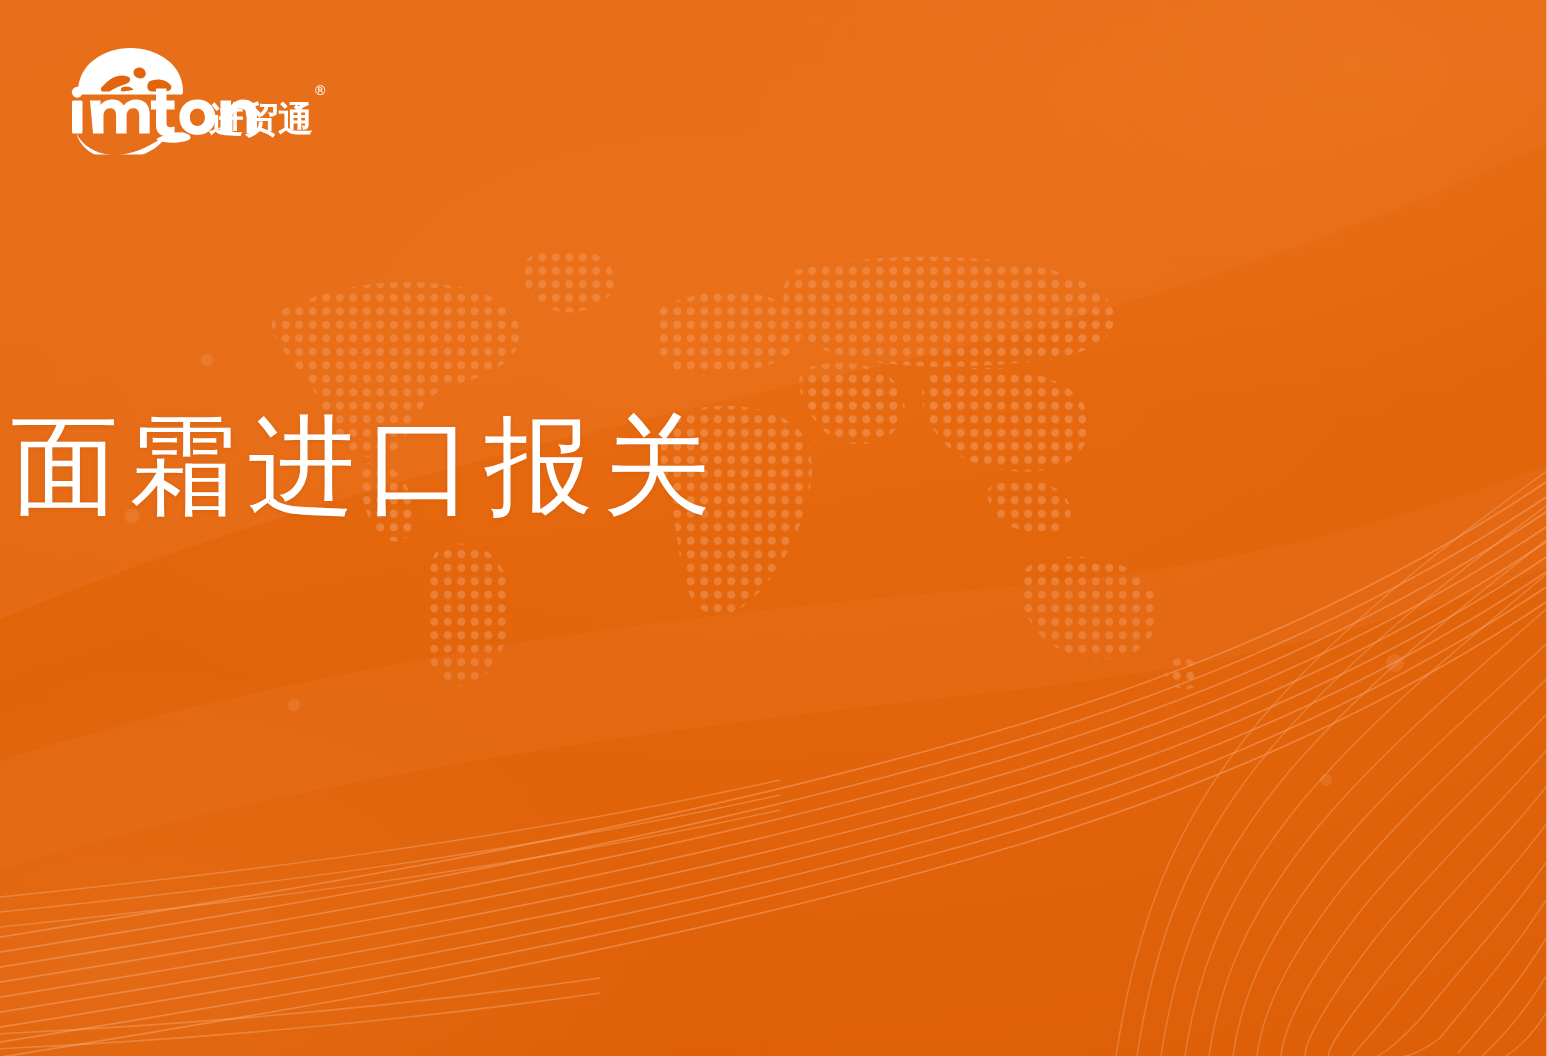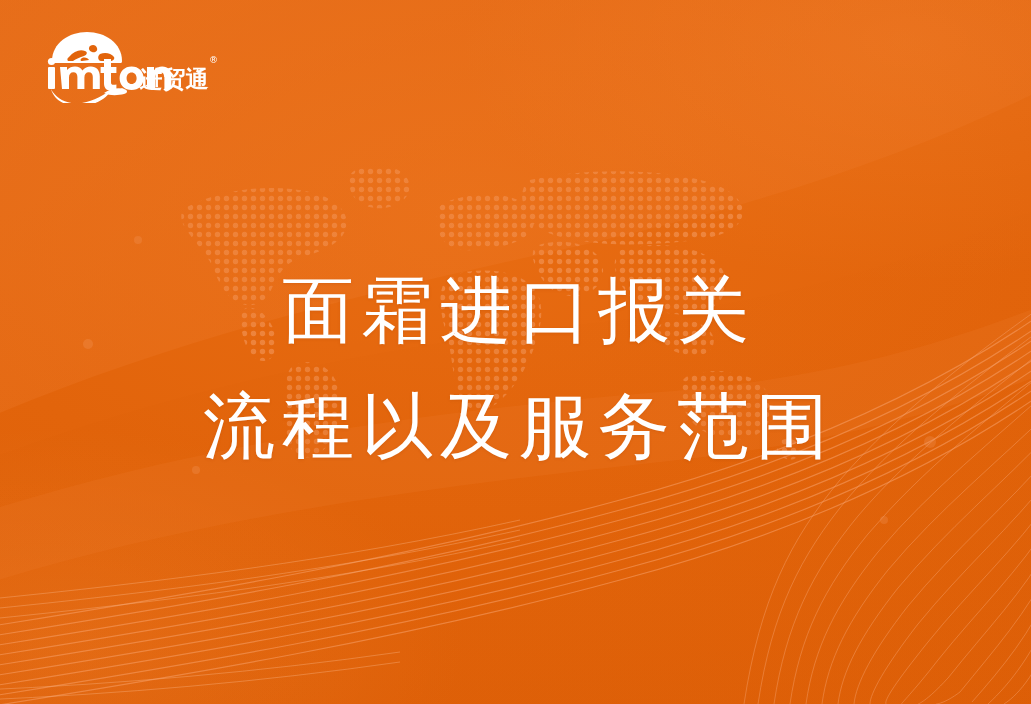--- a/index.html
+++ b/index.html
@@ -72,21 +72,20 @@
     height: 76px;
   }
   .logo svg { display:block; width:100%; height:100%; }
 
   
   .headline {
     position: absolute;
     left: 0;
     right: 0;
     top: 252px;
-    text-align: center;
     color: #ffffff;
     pointer-events: none;
   }
   .headline .line {
     display: block;
     font-family: "DejaVu Serif", "Liberation Serif", serif;
     font-weight: 400;
     font-size: 72px;
     line-height: 116px;
     letter-spacing: 7px;
@@ -283,16 +282,15 @@
                  C70,70 60,77 46,79 C30,81 16,74 13,62 Z"></path>
         <path d="M66,66 C72,62 80,60 86,62 C90,63 90,66 86,67
                  C80,68.5 72,69 66,66 Z"></path>
         <circle cx="84" cy="63.5" r="2.2"></circle>
       </g>
     </svg>
   </div>
 
   <div class="headline">
     <span class="line">面霜进口报关</span>
-    <span class="line">流程以及服务范围</span>
   </div>
 
 </div>
 
 </body></html>

